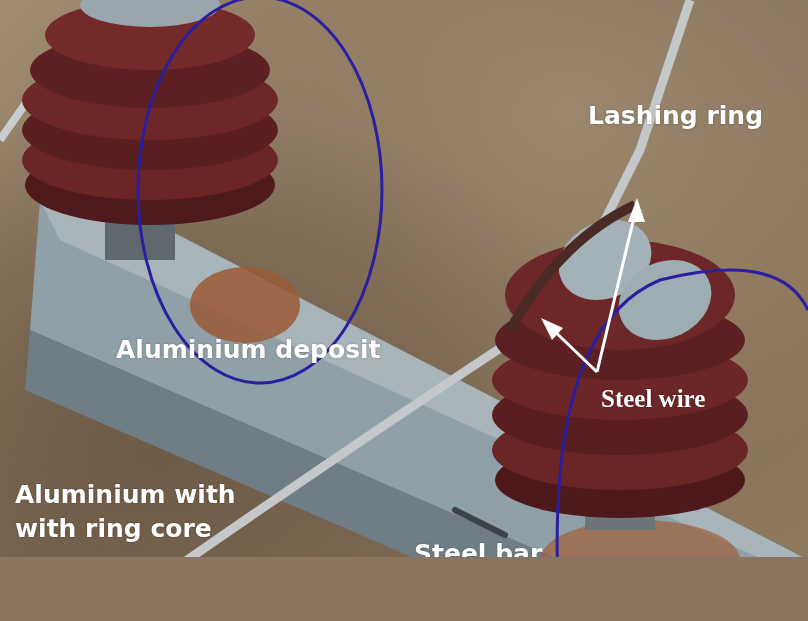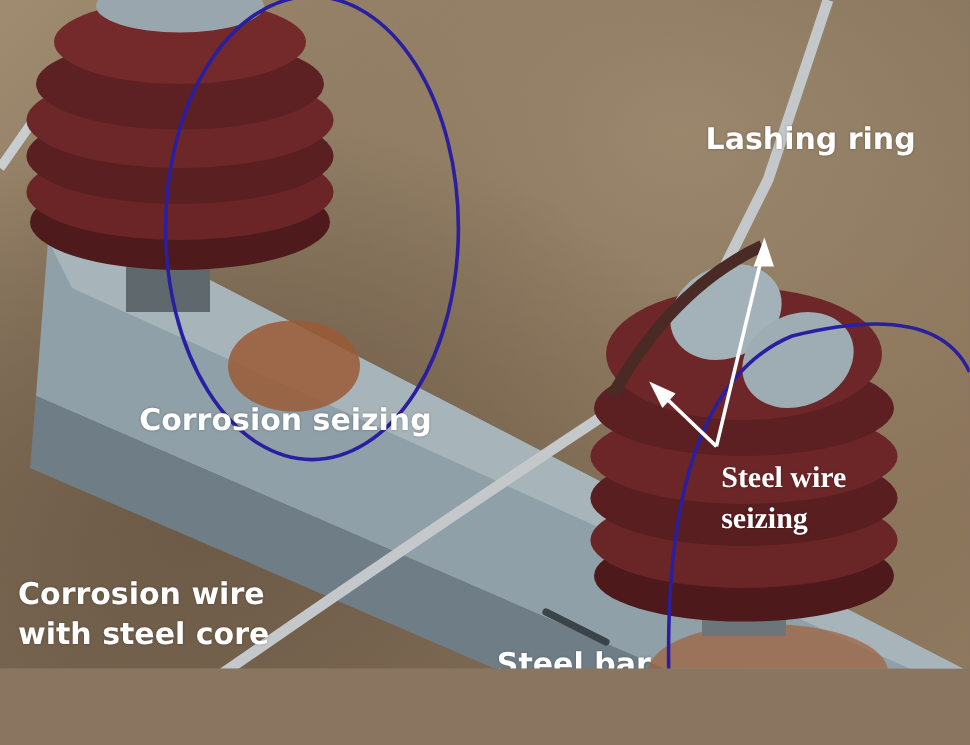--- a/index.html
+++ b/index.html
@@ -61,23 +61,22 @@
 
     <g stroke="#ffffff" stroke-width="3" fill="#ffffff">
       <line x1="597" y1="372" x2="637" y2="205"></line>
       <polygon points="637,198 628,222 645,222" stroke="none"></polygon>
       <line x1="597" y1="372" x2="548" y2="325"></line>
       <polygon points="541,318 552,340 563,328" stroke="none"></polygon>
     </g>
   </svg>
 
   <div class="label" style="left:588px;top:99px;">Lashing ring</div>
-  <div class="label" style="left:116px;top:333px;">Corrosion seizing</div>
+  <div class="label" style="left:116px;top:333px;">Aluminium deposit</div>
   <div class="label" style="left:601px;top:382px;font-family:Liberation Serif, serif;">
     <div>Steel wire</div>
-    <div>seizing</div>
   </div>
   <div class="label" style="left:15px;top:478px;">
-    <div>Corrosion wire</div>
-    <div>with steel core</div>
+    <div>Aluminium with</div>
+    <div>with ring core</div>
   </div>
   <div class="label" style="left:414px;top:537px;">Steel bar</div>
 </div>
 
 </body></html>

